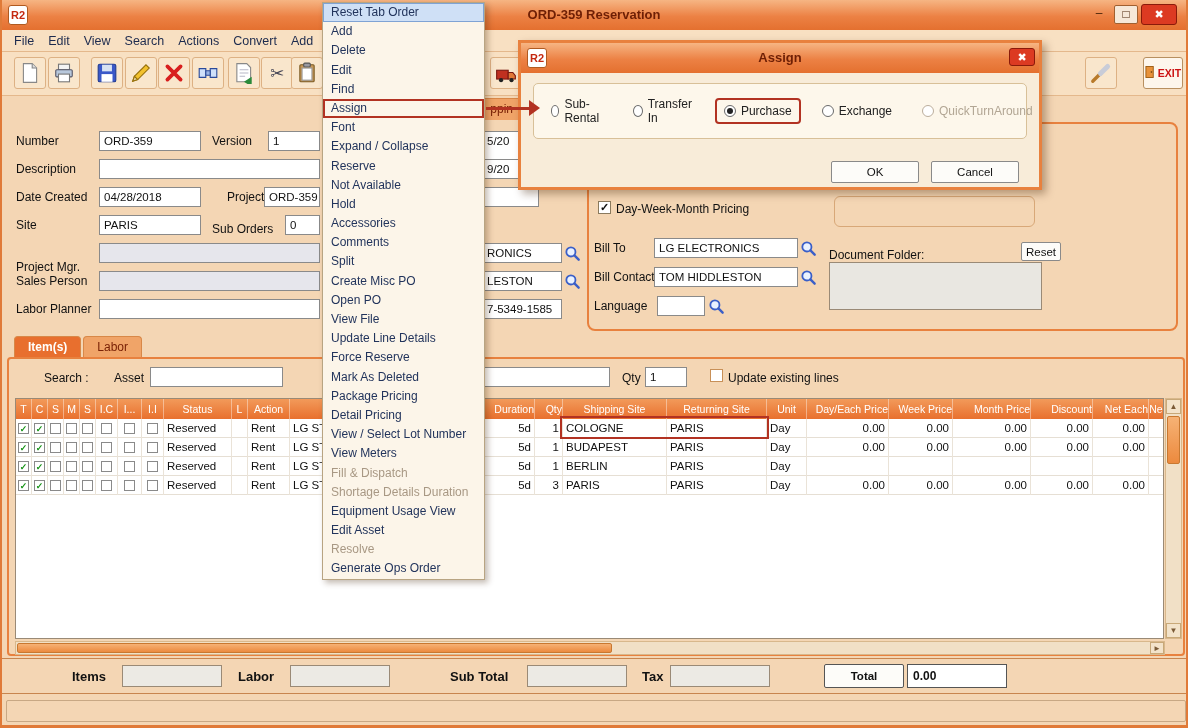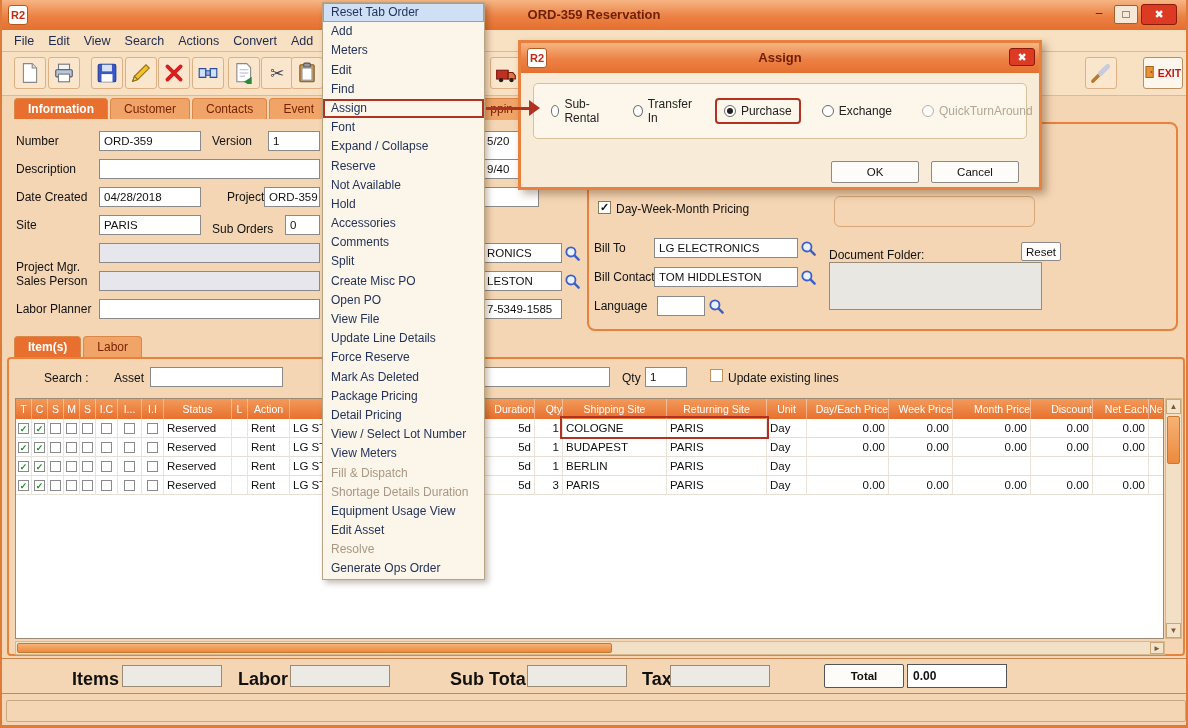--- a/index.html
+++ b/index.html
@@ -44,21 +44,21 @@
 .td.r,.th.r{text-align:right}
 .td.c{display:flex;align-items:center;justify-content:center;padding:0}
 .cb{width:11px;height:11px;background:#fff;border:1px solid #8a8a8a;display:flex;align-items:center;justify-content:center;font-size:9px;color:#149114;font-weight:bold}
 .cb.on::after{content:"\2713"}
 
 .sb-track{position:absolute;background:#f1e0c6;border:1px solid #d8b88c}
 .sb-thumb{position:absolute;background:linear-gradient(#f6b275,#ec8a3e);border:1px solid #c87830;border-radius:2px}
 .sb-arrow{position:absolute;background:#f3e3ca;border:1px solid #c8a878;color:#7a5a36;font-size:8px;display:flex;align-items:center;justify-content:center}
 
 .totbar{position:absolute;left:0;top:658px;width:100%;height:36px;background:#f4d6b4;border-top:1px solid #c8854e;border-bottom:1px solid #c8854e}
-.totlbl{position:absolute;font-weight:bold;font-size:18px}
+.totlbl{position:absolute;font-weight:bold;font-size:13px}
 .totfield{position:absolute;background:#eceae4;border:1px solid #9a8a76}
 
 .cmenu{position:absolute;left:320px;top:2px;width:163px;background:#fcf5e9;border:1px solid #b8a482;box-shadow:3px 3px 6px rgba(60,30,0,.30);z-index:40}
 .cm-item{height:19.2px;line-height:19.2px;padding-left:8px;font-size:12px;color:#22345c;white-space:nowrap;overflow:hidden}
 .cm-item.selected{background:#cfe0f6;box-shadow:inset 0 0 0 1px #7fa3d4}
 .cm-item.disabled{color:#a89884}
 .cm-item.annotated{outline:2px solid #b23222;outline-offset:-2px}
 
 .dialog{position:absolute;left:516px;top:40px;width:524px;height:150px;background:#f8ecd9;border:3px solid #e8813e;box-shadow:4px 4px 8px rgba(60,30,0,.35);z-index:50}
 .dlg-title{position:absolute;left:0;top:0;width:100%;height:30px;background:linear-gradient(#f6b583,#ec8144 55%,#e4702f)}
@@ -173,26 +173,20 @@
         </svg>
       </div>
       <div class="tb-btn" style="left: 1083px;">
         <svg viewBox="0 0 20 20">
           <path d="M2.5 17.5L10 10" stroke="#b87a2a" stroke-width="3" stroke-linecap="round"></path>
           <path d="M9.5 10.5L16 4" stroke="#c8ccd8" stroke-width="4.5" stroke-linecap="round"></path>
         </svg>
       </div>
     </div>
 
-  <div class="abs tabrow" style="left:12px;top:98px">
-      <span class="tab active">Information</span>
-      <span class="tab">Customer</span>
-      <span class="tab">Contacts</span>
-      <span class="tab">Event</span>
-    </div>
   <div class="abs tab" style="left:455px;top:98px;width:67px;text-align:right;padding:0 10px 0 0">ppin</div>
 
   <div class="lbl" style="left:14px;top:134px">Number</div>
   <div class="field" style="left:97px;top:131px;width:102px;height:20px">ORD-359</div>
   <div class="lbl" style="left:210px;top:134px">Version</div>
   <div class="field" style="left:266px;top:131px;width:52px;height:20px">1</div>
 
   <div class="lbl" style="left:14px;top:162px">Description</div>
   <div class="field" style="left:97px;top:159px;width:221px;height:20px"></div>
 
@@ -208,21 +202,21 @@
 
   <div class="lbl" style="left:14px;top:260px">Project Mgr.</div>
   <div class="field gray" style="left:97px;top:243px;width:221px;height:20px"></div>
   <div class="lbl" style="left:14px;top:274px">Sales Person</div>
   <div class="field gray" style="left:97px;top:271px;width:221px;height:20px"></div>
   <div class="lbl" style="left:14px;top:302px">Labor Planner</div>
   <div class="field" style="left:97px;top:299px;width:221px;height:20px"></div>
 
   <div class="field" style="left:470px;top:131px;width:67px;height:32px;padding-left:14px">5/20</div>
   <div class="mini-btn" style="left:539px;top:133px;width:15px;height:16px"></div>
-  <div class="field" style="left:470px;top:159px;width:67px;height:20px;padding-left:14px">9/40</div>
+  <div class="field" style="left:470px;top:159px;width:67px;height:20px;padding-left:14px">9/20</div>
   <div class="mini-btn" style="left:539px;top:161px;width:15px;height:16px"></div>
   <div class="field" style="left:470px;top:187px;width:67px;height:20px"></div>
   <div class="field" style="left:470px;top:243px;width:90px;height:20px;padding-left:14px">RONICS</div>
   <span class="lookup" style="left:562px;top:245px">
       <svg viewBox="0 0 16 16">
         <circle cx="6.5" cy="6.5" r="4.3" fill="#eaf2ff" stroke="#3a5fc8" stroke-width="1.7"></circle>
         <path d="M9.8 9.8l4 4" stroke="#3a5fc8" stroke-width="2.2" stroke-linecap="round"></path>
       </svg>
     </span>
   <div class="field" style="left:470px;top:271px;width:90px;height:20px;padding-left:14px">LESTON</div>
@@ -502,21 +496,21 @@
     <div class="totfield" style="left:668px;top:6px;width:100px;height:22px"></div>
     <div class="btn" style="left:822px;top:5px;width:80px;height:24px;font-weight:bold;border-color:#555">Total</div>
     <div class="abs" style="left:905px;top:5px;width:100px;height:24px;background:#fff;border:1px solid #555;font-weight:bold;line-height:22px;padding-left:5px">0.00</div>
   </div>
 
   <div class="abs" style="left:4px;top:700px;width:1180px;height:22px;border:1px solid #c8a884;border-radius:2px"></div>
 
   <div class="cmenu">
       <div class="cm-item selected">Reset Tab Order</div>
       <div class="cm-item">Add</div>
-      <div class="cm-item">Meters</div>
+      <div class="cm-item">Delete</div>
       <div class="cm-item">Edit</div>
       <div class="cm-item">Find</div>
       <div class="cm-item annotated">Assign</div>
       <div class="cm-item">Font</div>
       <div class="cm-item">Expand / Collapse</div>
       <div class="cm-item">Reserve</div>
       <div class="cm-item">Not Available</div>
       <div class="cm-item">Hold</div>
       <div class="cm-item">Accessories</div>
       <div class="cm-item">Comments</div>

